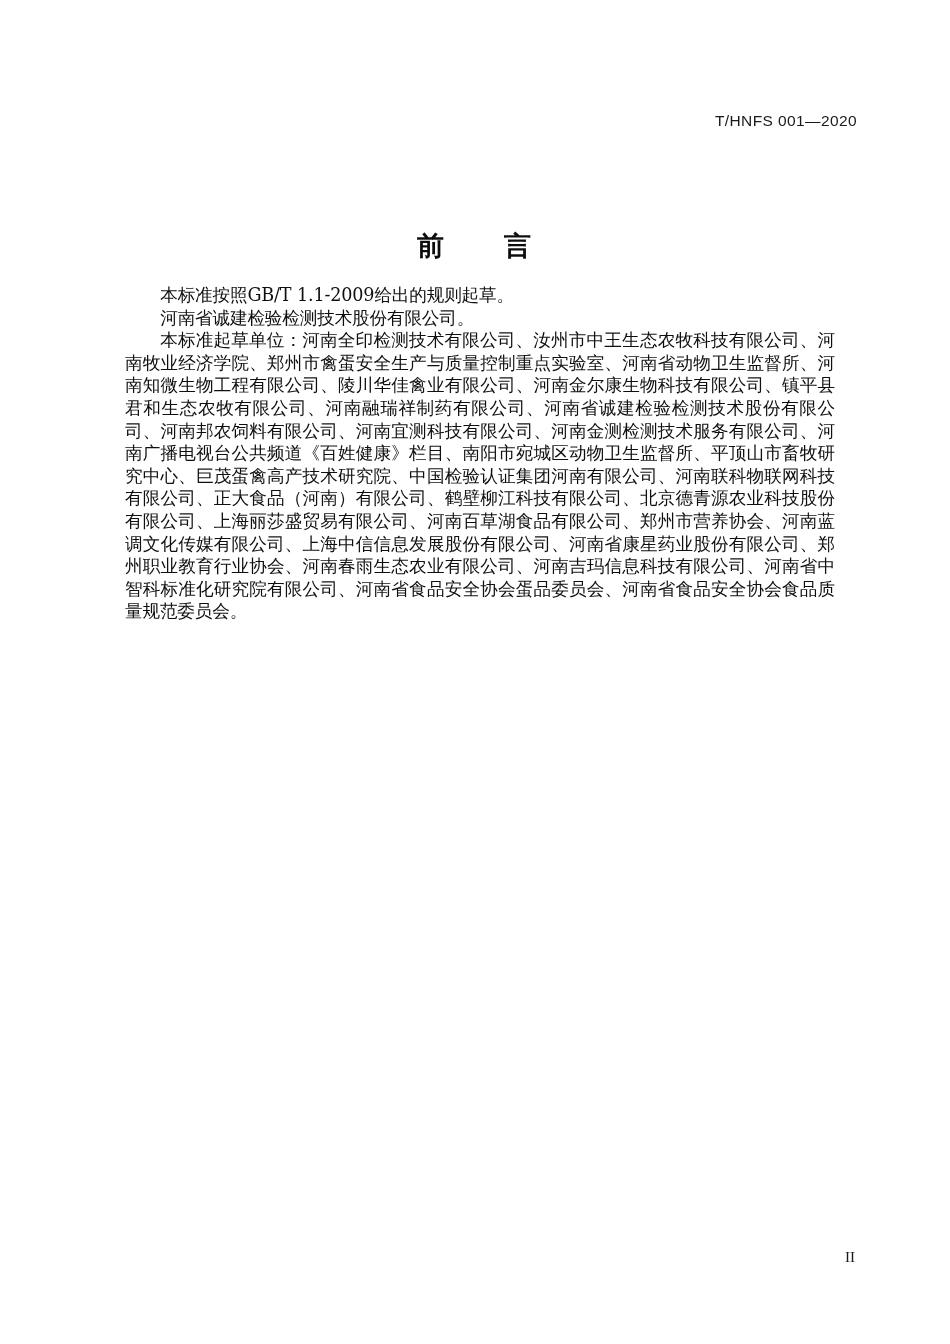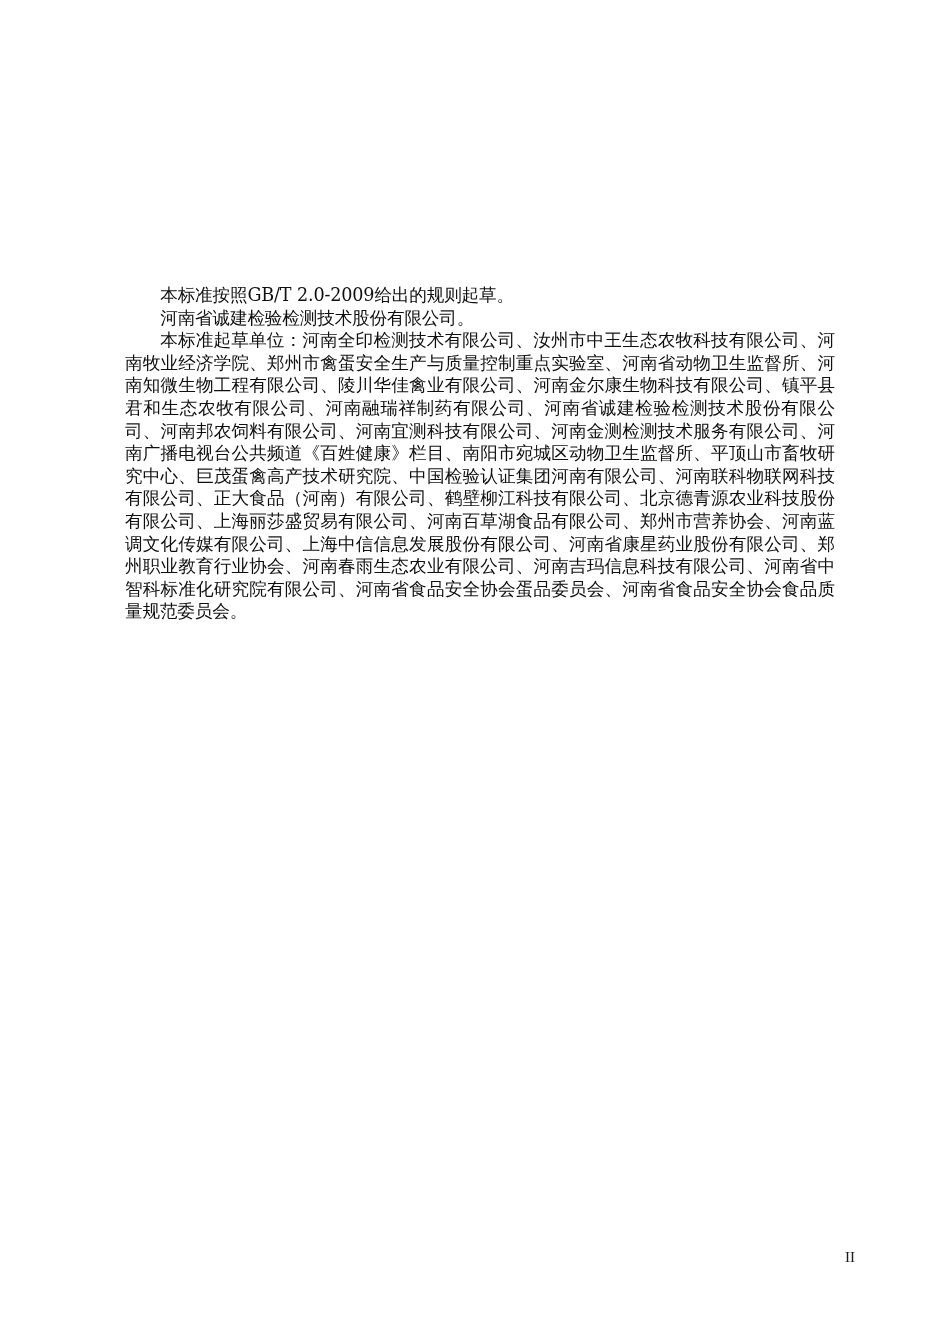--- a/index.html
+++ b/index.html
@@ -76,24 +76,28 @@
     font-family: "Liberation Serif", "DejaVu Serif", serif;
     font-size: 15px;
     color: #1a1a1a;
   }
 </style>
 </head>
 <body>
 
 <div class="page">
 
+  <div class="header-area">
+    <span class="header-code">T/HNFS 001—2020</span>
+  </div>
 
+  <h1 class="doc-title">前　　言</h1>
 
   <div class="body-area">
-    <p class="para">本标准按照GB/T 2.0-2009给出的规则起草。</p>
+    <p class="para">本标准按照GB/T 1.1-2009给出的规则起草。</p>
     <p class="para">河南省诚建检验检测技术股份有限公司。</p>
     <p class="para tight">本标准起草单位：河南全印检测技术有限公司、汝州市中王生态农牧科技有限公司、河南牧业经济学院、郑州市禽蛋安全生产与质量控制重点实验室、河南省动物卫生监督所、河南知微生物工程有限公司、陵川华佳禽业有限公司、河南金尔康生物科技有限公司、镇平县君和生态农牧有限公司、河南融瑞祥制药有限公司、河南省诚建检验检测技术股份有限公司、河南邦农饲料有限公司、河南宜测科技有限公司、河南金测检测技术服务有限公司、河南广播电视台公共频道《百姓健康》栏目、南阳市宛城区动物卫生监督所、平顶山市畜牧研究中心、巨茂蛋禽高产技术研究院、中国检验认证集团河南有限公司、河南联科物联网科技有限公司、正大食品（河南）有限公司、鹤壁柳江科技有限公司、北京德青源农业科技股份有限公司、上海丽莎盛贸易有限公司、河南百草湖食品有限公司、郑州市营养协会、河南蓝调文化传媒有限公司、上海中信信息发展股份有限公司、河南省康星药业股份有限公司、郑州职业教育行业协会、河南春雨生态农业有限公司、河南吉玛信息科技有限公司、河南省中智科标准化研究院有限公司、河南省食品安全协会蛋品委员会、河南省食品安全协会食品质量规范委员会。</p>
   </div>
 
   <div class="footer-area">
     <span class="footer-page">II</span>
   </div>
 
 </div>
 

